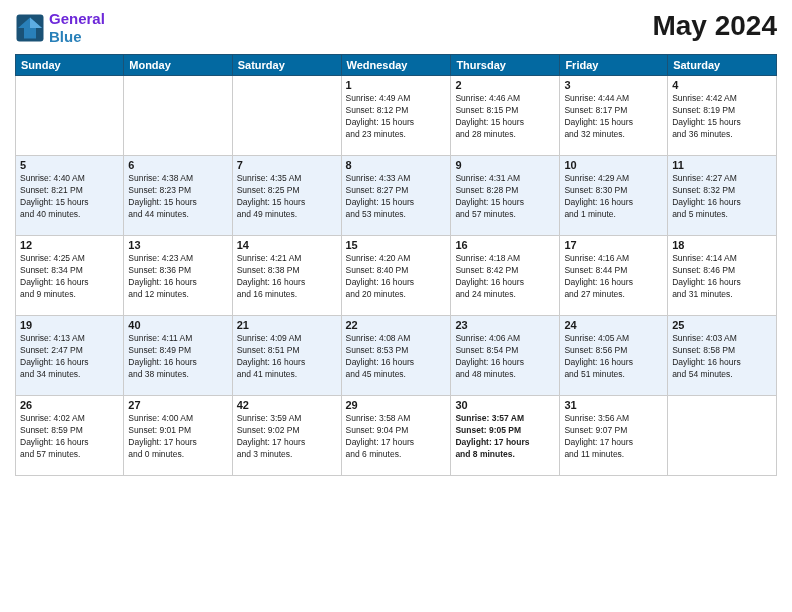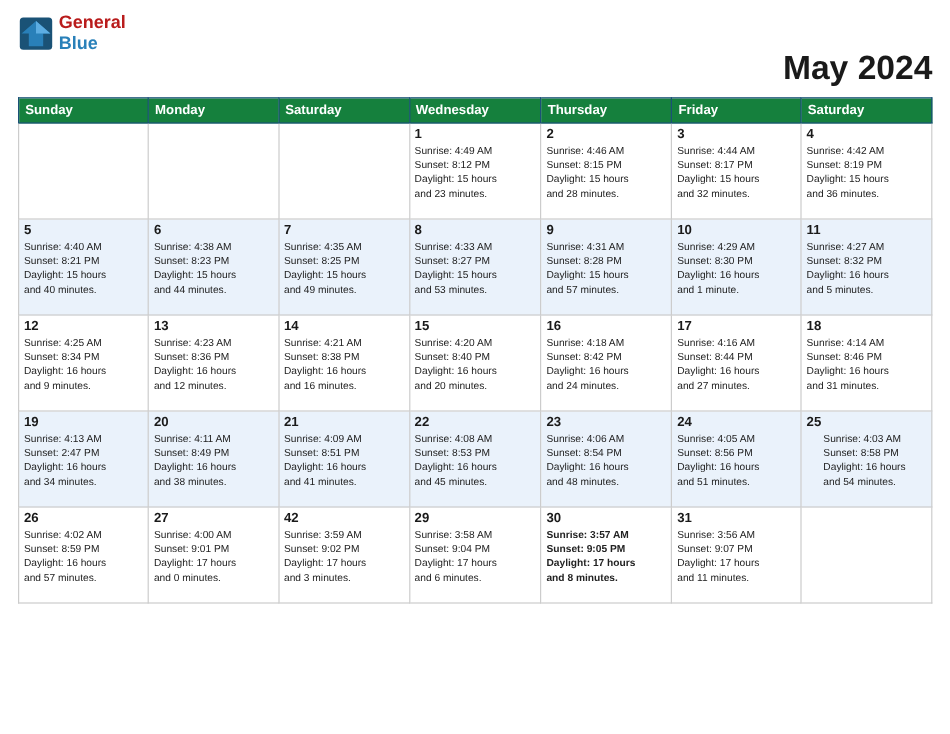--- a/index.html
+++ b/index.html
@@ -25,39 +25,38 @@
       display: flex;
       align-items: center;
     }
     .logo-icon {
       width: 30px;
       height: 30px;
       margin-right: 4px;
     }
     .title-block {
       text-align: right;
-      margin-top: 31px;
     }
     .month-title {
       font-size: 28px;
       font-weight: bold;
       color: #1a1a1a;
     }
     .location-title {
       font-size: 14px;
       color: #333;
       font-style: italic;
     }
     .calendar {
       width: 100%;
       border-collapse: collapse;
       font-size: 9.5px;
     }
     .calendar th {
-      background: #15803d;
+      background: #0369a1;
       color: #fff;
       text-align: left;
       padding: 4px 5px;
       font-size: 11px;
       font-weight: bold;
       border: 1px solid #1a5276;
     }
     .calendar td {
       border: 1px solid #ccc;
       vertical-align: top;
@@ -92,21 +91,21 @@
 
 <div class="page">
   <div class="header">
     <div class="logo">
       <svg class="logo-icon" viewBox="0 0 40 40">
         <rect x="2" y="2" width="36" height="36" rx="4" fill="#1a5276"></rect>
         <polygon points="20,6 36,20 28,20 28,34 12,34 12,20 4,20" fill="#2980b9"></polygon>
         <polygon points="20,6 36,20 20,20" fill="#5dade2"></polygon>
       </svg>
       <div>
-        <div style="font-size:15px;font-weight:bold;color:#b91c1c;line-height:1.2;">General</div>
+        <div style="font-size:15px;font-weight:bold;color:#6d28d9;line-height:1.2;">General</div>
         <div style="font-size:15px;font-weight:bold;color:#2980b9;line-height:1.2;">Blue</div>
       </div>
     </div>
     <div class="title-block">
       <div class="month-title">May 2024</div>
     </div>
   </div>
 
   <table class="calendar">
     <thead>
@@ -258,21 +257,21 @@
         </tr>
         <tr class="row-shaded">
           <td>
             <div class="day-num">19</div>
             <div class="day-info" style="white-space: pre-line;">Sunrise: 4:13 AM
 Sunset: 2:47 PM
 Daylight: 16 hours
 and 34 minutes.</div>
           </td>
           <td>
-            <div class="day-num">20</div>
+            <div class="day-num">40</div>
             <div class="day-info" style="white-space: pre-line;">Sunrise: 4:11 AM
 Sunset: 8:49 PM
 Daylight: 16 hours
 and 38 minutes.</div>
           </td>
           <td>
             <div class="day-num">21</div>
             <div class="day-info" style="white-space: pre-line;">Sunrise: 4:09 AM
 Sunset: 8:51 PM
 Daylight: 16 hours
@@ -294,21 +293,21 @@
           </td>
           <td>
             <div class="day-num">24</div>
             <div class="day-info" style="white-space: pre-line;">Sunrise: 4:05 AM
 Sunset: 8:56 PM
 Daylight: 16 hours
 and 51 minutes.</div>
           </td>
           <td>
             <div class="day-num">25</div>
-            <div class="day-info" style="white-space: pre-line; margin-left: 14px;">Sunrise: 4:03 AM
+            <div class="day-info" style="white-space: pre-line;">Sunrise: 4:03 AM
 Sunset: 8:58 PM
 Daylight: 16 hours
 and 54 minutes.</div>
           </td>
         </tr>
         <tr class="row-white">
           <td>
             <div class="day-num">26</div>
             <div class="day-info" style="white-space: pre-line;">Sunrise: 4:02 AM
 Sunset: 8:59 PM

